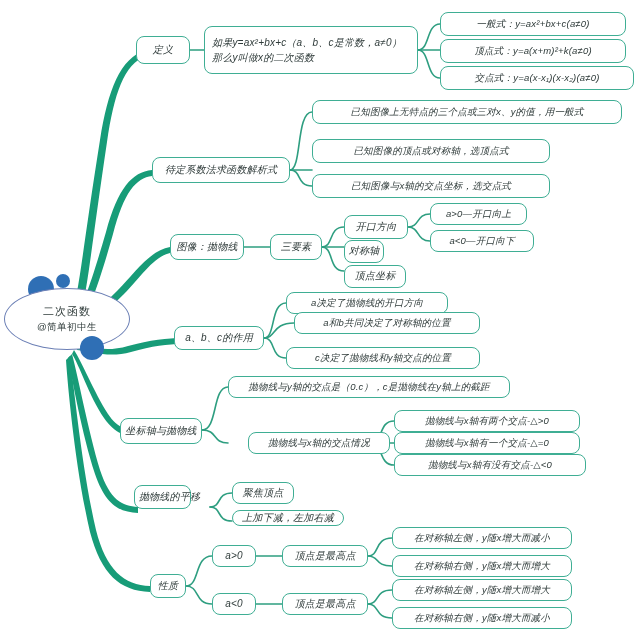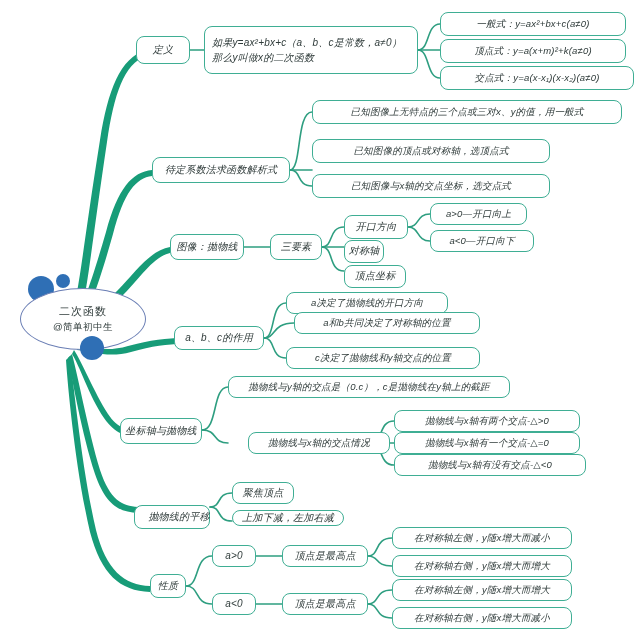--- a/index.html
+++ b/index.html
@@ -109,21 +109,21 @@
       <path d="M 368,556 C 380,556 374,566 392,566"></path>
       <path d="M 368,604 C 380,604 374,590 392,590"></path>
       <path d="M 368,604 C 380,604 374,618 392,618"></path>
     </g>
   </svg>
 
   <div class="dot" style="left:28px;top:276px;width:26px;height:26px;"></div>
   <div class="dot" style="left:56px;top:274px;width:14px;height:14px;"></div>
   <div class="dot front" style="left:80px;top:336px;width:24px;height:24px;"></div>
 
-  <div class="center" style="left:20px;top:288px;width:124px;height:60px;">
+  <div class="center" style="left:4px;top:288px;width:124px;height:60px;">
     <span class="l1">二次函数</span>
     <span class="l2">@简单初中生</span>
   </div>
 
   <div class="node n-md" style="left:136px;top:36px;width:54px;height:28px;">定义</div>
 
   <div class="node n-md" style="left:204px;top:26px;width:214px;height:48px;line-height:1.5;text-align:left;justify-content:flex-start;padding:4px 7px;">如果y=ax²+bx+c（a、b、c是常数，a≠0）
 那么y叫做x的二次函数</div>
 
   <div class="node n-sm" style="left:440px;top:12px;width:186px;height:24px;">一般式：y=ax²+bx+c(a≠0)</div>
@@ -155,21 +155,21 @@
 
   <div class="node n-md" style="left:120px;top:418px;width:82px;height:26px;">坐标轴与抛物线</div>
 
   <div class="node n-sm" style="left:228px;top:376px;width:282px;height:22px;">抛物线与y轴的交点是（0.c），c是抛物线在y轴上的截距</div>
   <div class="node n-sm" style="left:228px;top:432px;width:142px;height:22px;margin-left:20px;">抛物线与x轴的交点情况</div>
 
   <div class="node n-sm" style="left:394px;top:410px;width:186px;height:22px;">抛物线与x轴有两个交点-△&gt;0</div>
   <div class="node n-sm" style="left:394px;top:432px;width:186px;height:22px;">抛物线与x轴有一个交点-△=0</div>
   <div class="node n-sm" style="left:394px;top:454px;width:192px;height:22px;">抛物线与x轴有没有交点-△&lt;0</div>
 
-  <div class="node n-md" style="left:134px;top:505px;width:76px;height:24px;padding-left:20px;">抛物线的平移</div>
+  <div class="node n-md" style="left:134px;top:485px;width:57px;height:24px;padding-left:20px;">抛物线的平移</div>
 
   <div class="node n-md" style="left:232px;top:482px;width:62px;height:22px;">聚焦顶点</div>
   <div class="node n-md" style="left:232px;top:510px;width:112px;height:16px;">上加下减，左加右减</div>
 
   <div class="node n-md" style="left:150px;top:574px;width:36px;height:24px;">性质</div>
 
   <div class="node n-md" style="left:212px;top:545px;width:44px;height:22px;">a&gt;0</div>
   <div class="node n-md" style="left:212px;top:593px;width:44px;height:22px;">a&lt;0</div>
 
   <div class="node n-md" style="left:282px;top:545px;width:86px;height:22px;">顶点是最高点</div>

